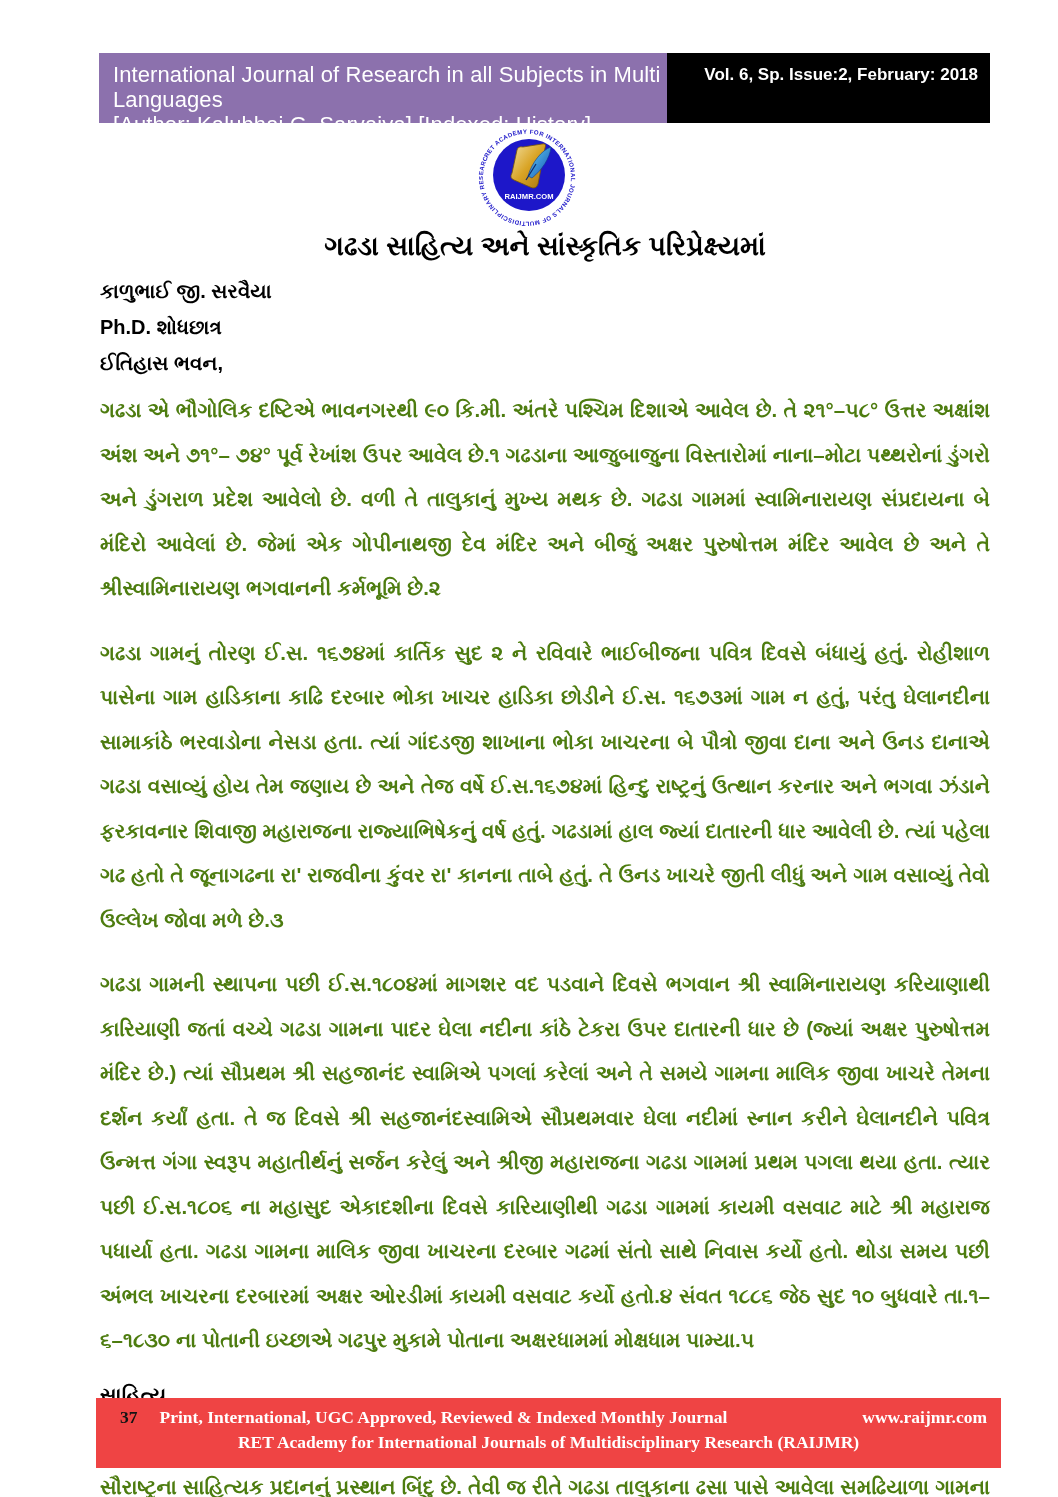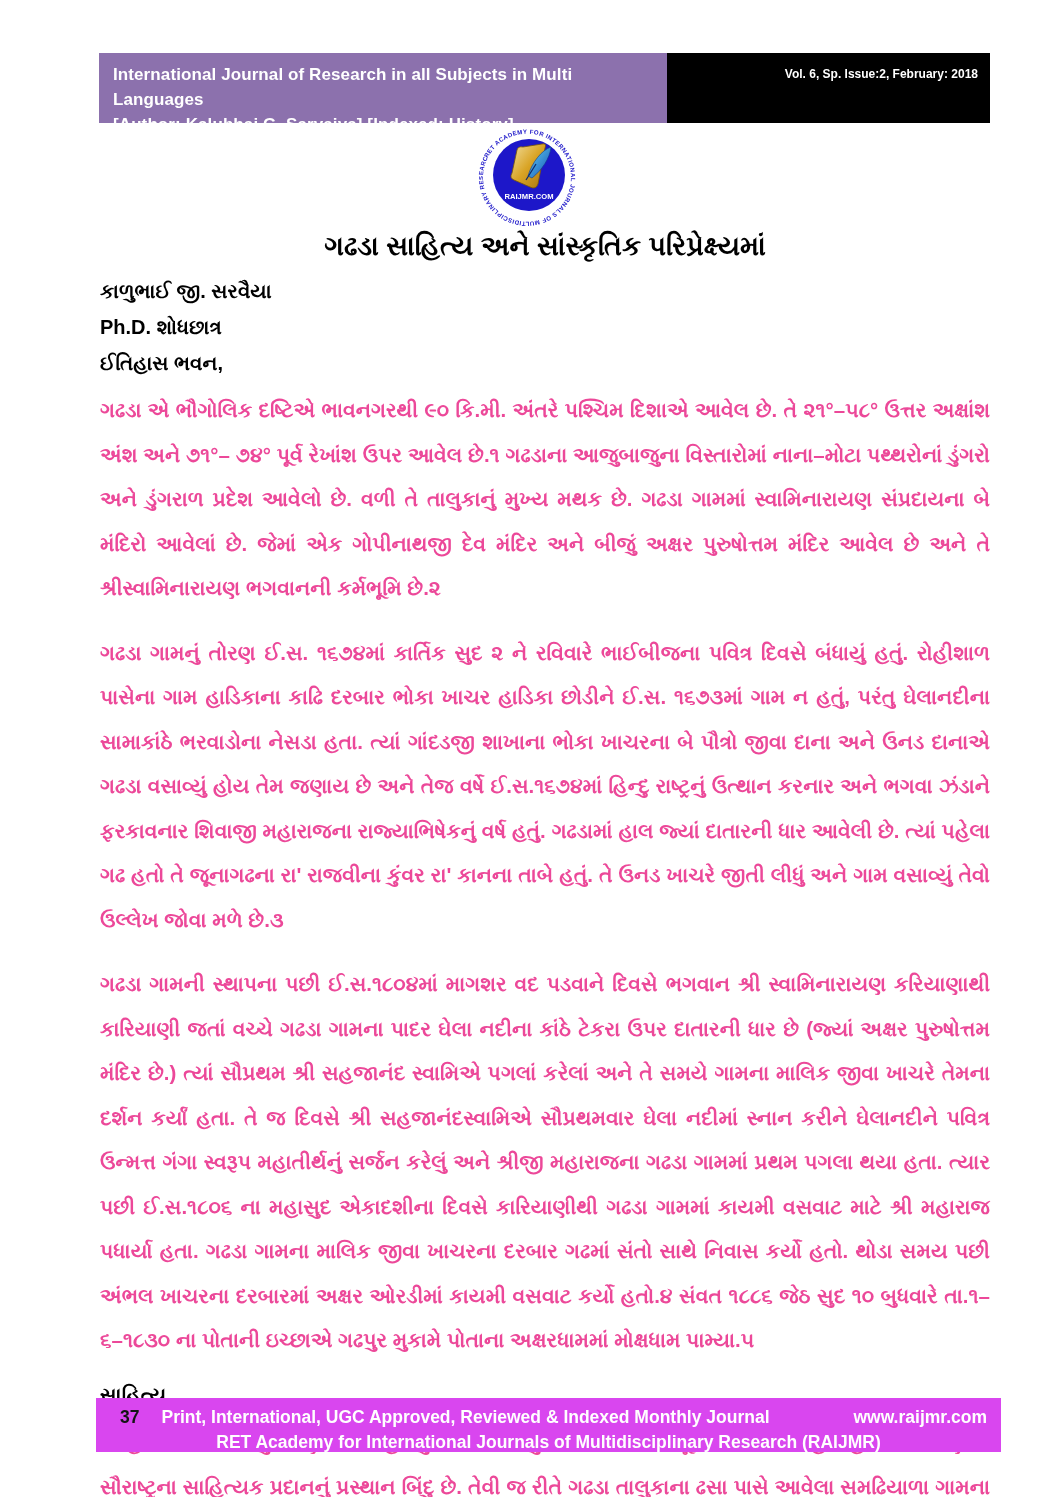--- a/index.html
+++ b/index.html
@@ -6,41 +6,41 @@
   .page{
     position:relative;width:1058px;height:1497px;background:#ffffff;
     font-family:"Liberation Sans",sans-serif;overflow:hidden;color:#000;
   }
   
   .header{position:absolute;top:53px;left:99px;width:891px;height:70px;display:flex;}
   .header-left{
     width:568px;background:#8c71ad;color:#fff;box-sizing:border-box;
     padding:9px 6px 0 14px;
   }
-  .header-left div{font-size:17px;font-weight:bold;line-height:25px;letter-spacing:.1px;}
+  .header-left div{font-size:22px;font-weight:normal;line-height:25px;letter-spacing:.1px;}
   .header-right{
     flex:1;background:#000;color:#fff;box-sizing:border-box;
     text-align:right;padding:9px 12px 0 0;
   }
-  .header-right div{font-size:12px;font-weight:bold;line-height:25px;}
+  .header-right div{font-size:17px;font-weight:bold;line-height:25px;}
   
   .logo{position:absolute;top:120px;left:476px;width:106px;height:106px;}
   
   .content{position:absolute;top:231px;left:100px;width:890px;}
   .title{font-size:27px;font-weight:bold;text-align:center;margin:0 0 18px;color:#000;}
   .byline{font-size:20px;font-weight:bold;text-align:left;margin:0 0 13px;}
   .body p{
     font-size:20.5px;font-weight:bold;text-align:justify;
-    line-height:44.5px;margin:0 0 20px;color:#ec4899;
+    line-height:44.5px;margin:0 0 20px;color:#4d7c0f;
   }
   .section-heading{font-size:20.5px;font-weight:bold;margin:14px 0 14px;}
   
   .footer{
-    position:absolute;top:1398px;left:96px;width:905px;height:54px;
-    background:#d946ef;color:#fff;box-sizing:border-box;
+    position:absolute;top:1398px;left:96px;width:905px;height:70px;
+    background:#ef4444;color:#fff;box-sizing:border-box;font-family:Liberation Serif, serif;
   }
   .footer-line1{
     display:flex;align-items:baseline;padding:9px 14px 0 24px;
     font-size:17.5px;font-weight:bold;
   }
   .footer-line1 .page-num{color:#141414;margin-right:22px;}
   .footer-line1 .site{margin-left:auto;}
   .footer-line2{text-align:center;font-size:17.5px;font-weight:bold;padding-top:4px;}
 </style>
 </head>

